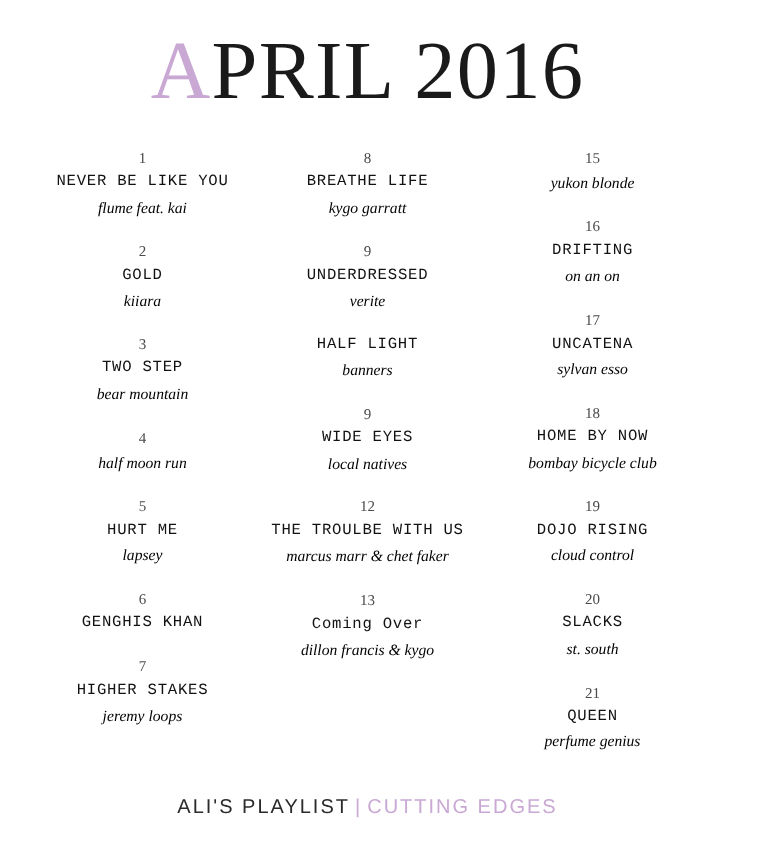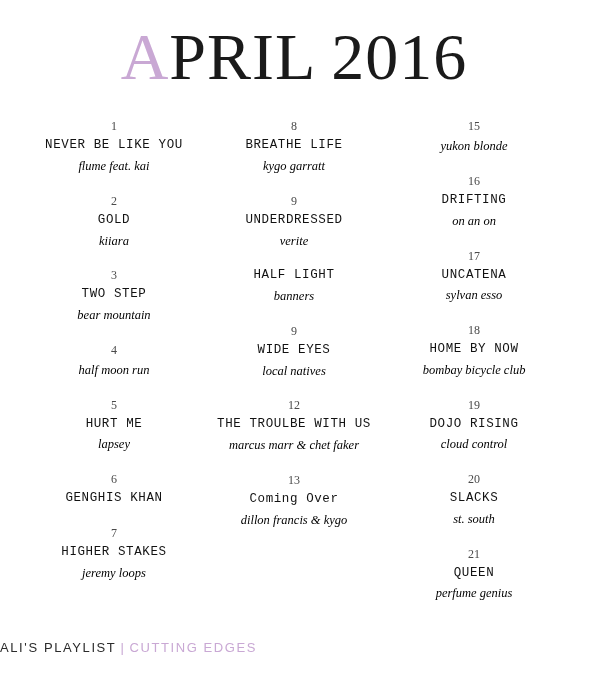--- a/index.html
+++ b/index.html
@@ -69,23 +69,23 @@
     font-size: 12.5px;
     color: #000000;
     line-height: 1.5;
     margin-top: 2px;
   }
   .footer {
     position: absolute;
     left: 0;
     right: 0;
     bottom: 24px;
-    text-align: left;
+    text-align: center;
     font-family: "Liberation Sans", sans-serif;
-    font-size: 13px;
+    font-size: 16px;
     letter-spacing: 1.6px;
     color: #2b2b2b;
   }
   .footer .sep {
     color: #c9a8d4;
     margin: 0 4px;
   }
   .footer .accent-text {
     color: #c9a8d4;
   }

